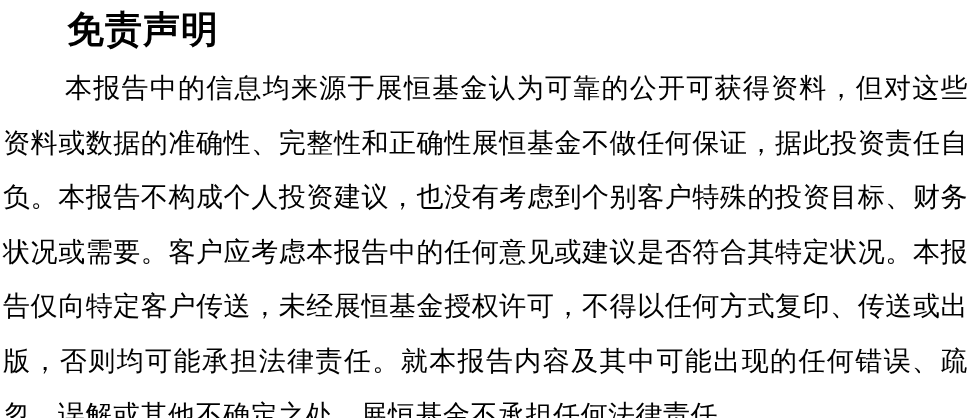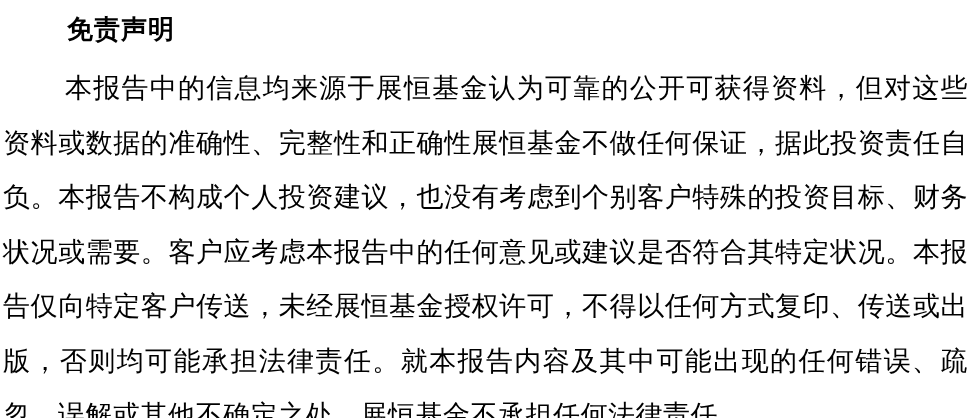--- a/index.html
+++ b/index.html
@@ -15,21 +15,21 @@
   .page {
     box-sizing: border-box;
     width: 972px;
     height: 418px;
     padding: 8px 4px 0 3px;
     font-family: "DejaVu Serif", "Liberation Serif", serif;
     color: #000000;
   }
   .doc-title {
     margin: 2px 0 0 64px;
-    font-size: 26px;
+    font-size: 37px;
     font-weight: bold;
     line-height: 38px;
     letter-spacing: 1px;
   }
   .doc-paragraph {
     margin: 13px 0 0 0;
     font-size: 27px;
     line-height: 54.5px;
     text-align: justify;
     text-justify: inter-ideograph;

